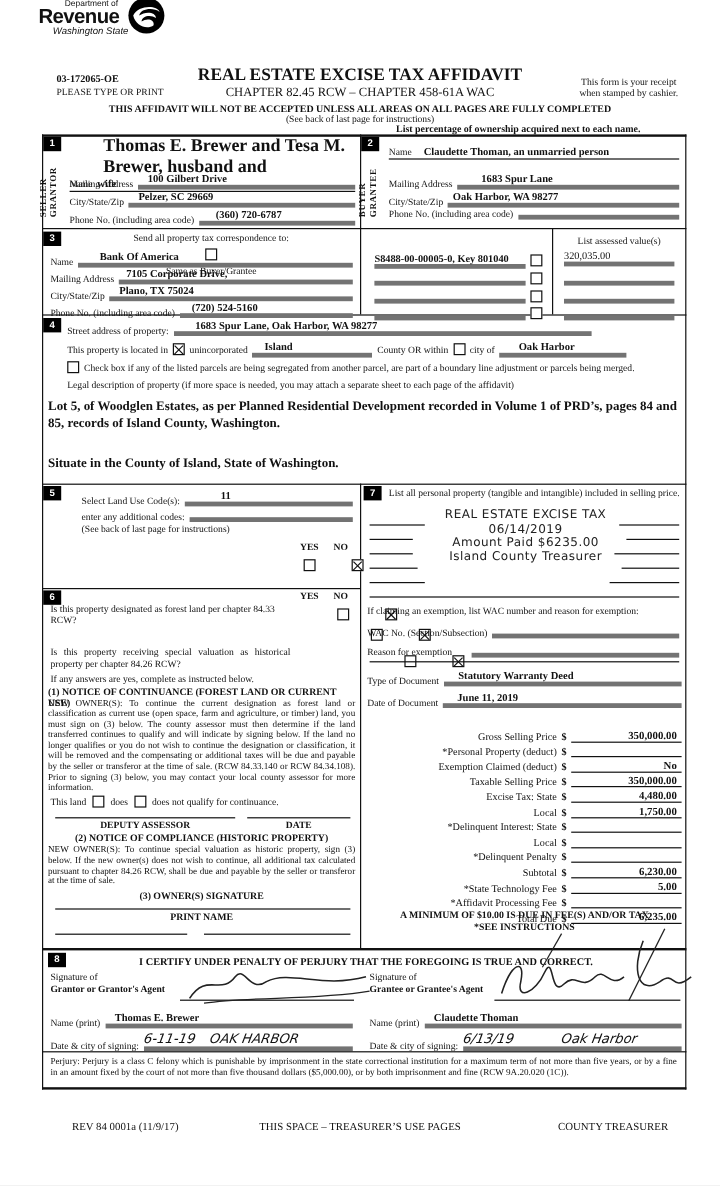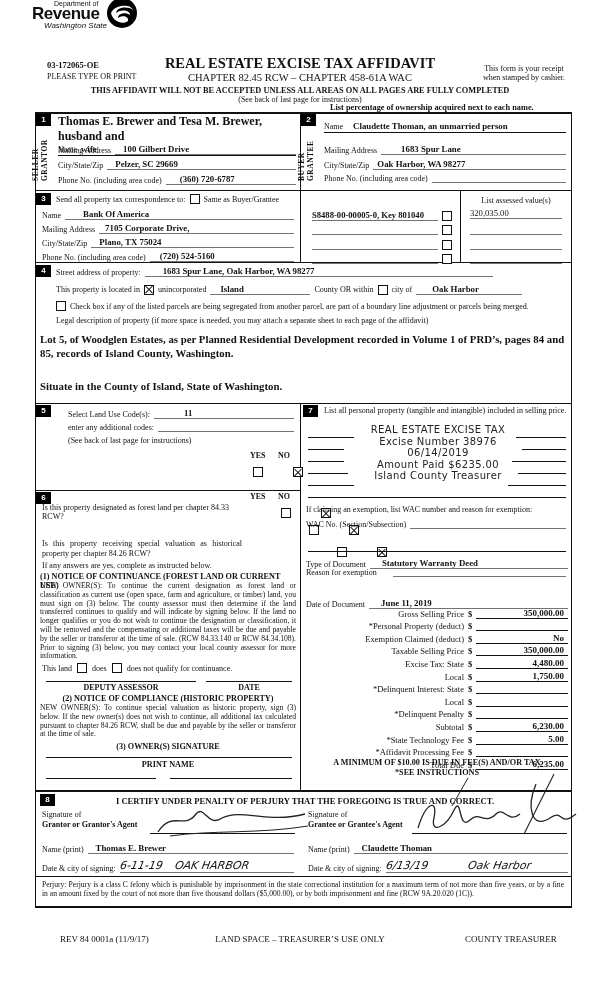--- a/index.html
+++ b/index.html
@@ -1,21 +1,21 @@
 <!DOCTYPE html>
 <html><head>
 <meta charset="utf-8">
 <style>
   html,body{margin:0;padding:0;background:#e8e8e8;}
   .page{position:relative;width:600px;height:988px;background:#fff;font-family:"Liberation Serif",serif;color:#111;overflow:hidden;}
   .abs{position:absolute;}
   .b{font-weight:bold;}
   .ctr{text-align:center;} .f8{font-size:8px;} .f9{font-size:9px;}
   .row{display:flex;align-items:flex-end;gap:4px;}
-  .ul{border-bottom:1px solid #737373;}
+  .ul{border-bottom:4px solid #737373;}
   .grow{flex:1;}
   .hline{position:absolute;background:#111;height:1px;}
   .vline{position:absolute;background:#111;width:1px;}
   .tab{position:absolute;width:15px;height:12px;background:#000;color:#fff;font-size:8px;font-weight:bold;text-align:center;line-height:12px;font-family:"Liberation Sans",sans-serif;}
   .cb{display:inline-block;width:8px;height:8px;border:1px solid #111;position:relative;flex:none;background:#fff;}
   .cb.on::before,.cb.on::after{content:"";position:absolute;left:-1px;top:3.5px;width:10px;height:1.2px;background:#111;}
   .cb.on::before{transform:rotate(45deg);} .cb.on::after{transform:rotate(-45deg);}
   .side{position:absolute;transform:rotate(-90deg);transform-origin:center;font-size:7.5px;font-weight:bold;letter-spacing:.5px;white-space:nowrap;}
   .stamp{font-family:"DejaVu Sans",sans-serif;font-size:10px;line-height:11.5px;letter-spacing:.4px;color:#222;text-align:center;}
   .hand{font-family:"DejaVu Sans",sans-serif;font-style:italic;transform:skewX(-10deg);font-size:11px;white-space:nowrap;}
@@ -72,21 +72,21 @@
   <div class="vline" style="left:460px;top:190px;height:72px;"></div>
   <div class="hline" style="left:35px;top:906px;width:537px;height:2px;"></div>
 
   
   <div class="tab" style="left:36px;top:114px;">1</div>
   <div class="side" style="left:18px;top:150px;width:44px;">
     <div>SELLER</div>
     <div>GRANTOR</div>
   </div>
   <div class="abs" style="left:58px;top:114px;width:238px;">
-    <div class="b" style="font-size:12px;">Thomas E. Brewer and Tesa M. Brewer, husband and</div>
+    <div class="b" style="font-size:15px;margin-left:28px;">Thomas E. Brewer and Tesa M. Brewer, husband and</div>
     <div class="row" style="border-bottom:1px solid #111;padding-bottom:1px;">
       <span class="f8">Name</span>
       <span class="b grow" style="font-size:8.8px;">wife</span>
     </div>
   </div>
   <div class="abs row" style="left:58px;top:144px;width:238px;">
     <span class="f8">Mailing Address</span>
     <span class="b grow ul" style="font-size:8.8px;padding-left:8px;">100 Gilbert Drive</span>
   </div>
   <div class="abs row" style="left:58px;top:159px;width:238px;">
@@ -116,21 +116,21 @@
     <span class="f8">City/State/Zip</span>
     <span class="b grow ul" style="font-size:8.8px;padding-left:4px;">Oak Harbor, WA 98277</span>
   </div>
   <div class="abs row" style="left:324px;top:174px;width:242px;">
     <span class="f8">Phone No. (including area code)</span>
     <span class="b grow ul" style="font-size:8.8px;"></span>
   </div>
 
   
   <div class="tab" style="left:36px;top:193px;">3</div>
-  <div class="abs row" style="left:56px;top:194px;width:240px;align-items:center;">
+  <div class="abs row" style="left:56px;top:194px;width:240px;align-items:center;flex-direction:column;">
     <span class="f8">Send all property tax correspondence to:</span>
     <span class="cb"></span>
     <span class="f8">Same as Buyer/Grantee</span>
   </div>
   <div class="abs row" style="left:42px;top:209px;width:252px;">
     <span class="f8">Name</span>
     <span class="b grow ul" style="font-size:8.8px;padding-left:18px;">Bank Of America</span>
   </div>
   <div class="abs row" style="left:42px;top:223px;width:252px;">
     <span class="f8">Mailing Address</span>
@@ -260,43 +260,42 @@
   
   <div class="hline" style="left:308px;top:437px;width:46px;"></div><div class="hline" style="left:516px;top:437px;width:50px;"></div>
   <div class="hline" style="left:308px;top:449px;width:36px;"></div><div class="hline" style="left:522px;top:449px;width:44px;"></div>
   <div class="hline" style="left:308px;top:461px;width:36px;"></div><div class="hline" style="left:512px;top:461px;width:54px;"></div>
   <div class="hline" style="left:308px;top:473px;width:40px;"></div><div class="hline" style="left:518px;top:473px;width:48px;"></div>
   <div class="hline" style="left:308px;top:485px;width:46px;"></div><div class="hline" style="left:508px;top:485px;width:58px;"></div>
 
   
   <div class="abs stamp" style="left:330px;top:424px;width:216px;">
     <div>REAL ESTATE EXCISE TAX</div>
-    <div>Excise Number 38976</div>
     <div>06/14/2019</div>
     <div>Amount Paid $6235.00</div>
     <div>Island County Treasurer</div>
   </div>
 
   <div class="hline" style="left:308px;top:497px;width:258px;"></div>
   <div class="abs f8" style="left:306px;top:505px;width:260px;">If claiming an exemption, list WAC number and reason for exemption:</div>
   <div class="abs row" style="left:306px;top:519px;width:260px;">
     <span class="f8">WAC No. (Section/Subsection)</span>
     <span class="grow ul" style="height:9px;"></span>
   </div>
-  <div class="abs row" style="left:306px;top:567px;width:260px;gap:16px;">
+  <div class="abs row" style="left:306px;top:535px;width:260px;gap:16px;">
     <span class="f8">Reason for exemption</span>
     <span class="grow ul" style="height:9px;"></span>
   </div>
   <div class="hline" style="left:308px;top:551px;width:258px;"></div>
 
   <div class="abs row" style="left:306px;top:558px;width:262px;">
     <span class="f8">Type of Document</span>
     <span class="b grow ul" style="font-size:8.8px;padding-left:12px;">Statutory Warranty Deed</span>
   </div>
-  <div class="abs row" style="left:306px;top:576px;width:262px;margin-top:22px;">
+  <div class="abs row" style="left:306px;top:576px;width:262px;">
     <span class="f8">Date of Document</span>
     <span class="b grow ul" style="font-size:8.8px;padding-left:12px;">June 11, 2019</span>
   </div>
 
   
   <div class="abs" style="left:306px;top:606px;width:262px;">
     <div class="mrow">
         <span class="mlabel">Gross Selling Price</span>
         <span class="mdollar">$</span>
         <span class="mline">350,000.00</span>
@@ -411,16 +410,16 @@
       <span class="hand">Oak Harbor</span>
     </span>
   </div>
 
   
   <div class="hline" style="left:35px;top:876px;width:537px;"></div>
   <div class="abs" style="left:42px;top:880px;width:522px;font-size:7.6px;line-height:9px;text-align:justify;">Perjury:  Perjury is a class C felony which is punishable by imprisonment in the state correctional institution for a maximum term of not more than five years, or by a fine in an amount fixed by the court of not more than five thousand dollars ($5,000.00), or by both imprisonment and fine (RCW 9A.20.020 (1C)).</div>
 
   
   <div class="abs f9" style="left:60px;top:934px;">REV 84 0001a (11/9/17)</div>
-  <div class="abs f9 ctr" style="left:180px;top:934px;width:240px;">LAND SPACE – TREASURER’S USE ONLY</div>
+  <div class="abs f9 ctr" style="left:180px;top:934px;width:240px;">THIS SPACE – TREASURER’S USE PAGES</div>
   <div class="abs f9" style="left:465px;top:934px;">COUNTY TREASURER</div>
 
 </div>
 
 </body></html>

